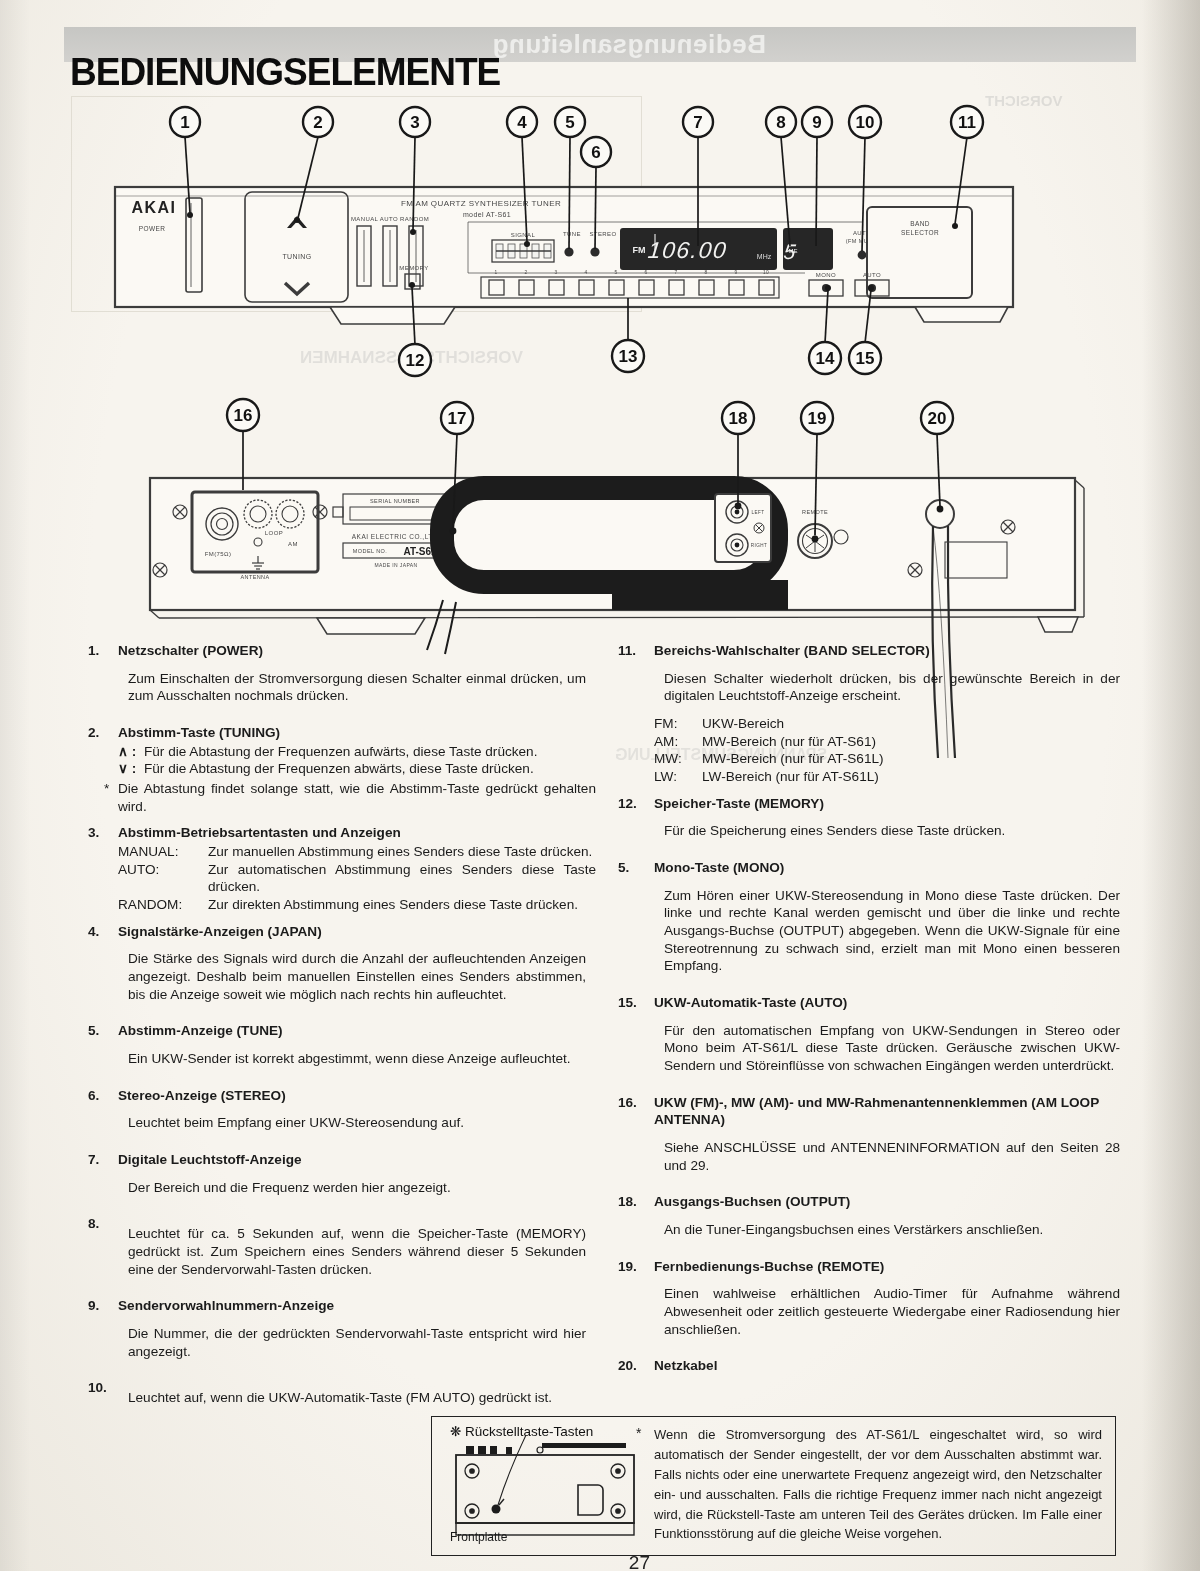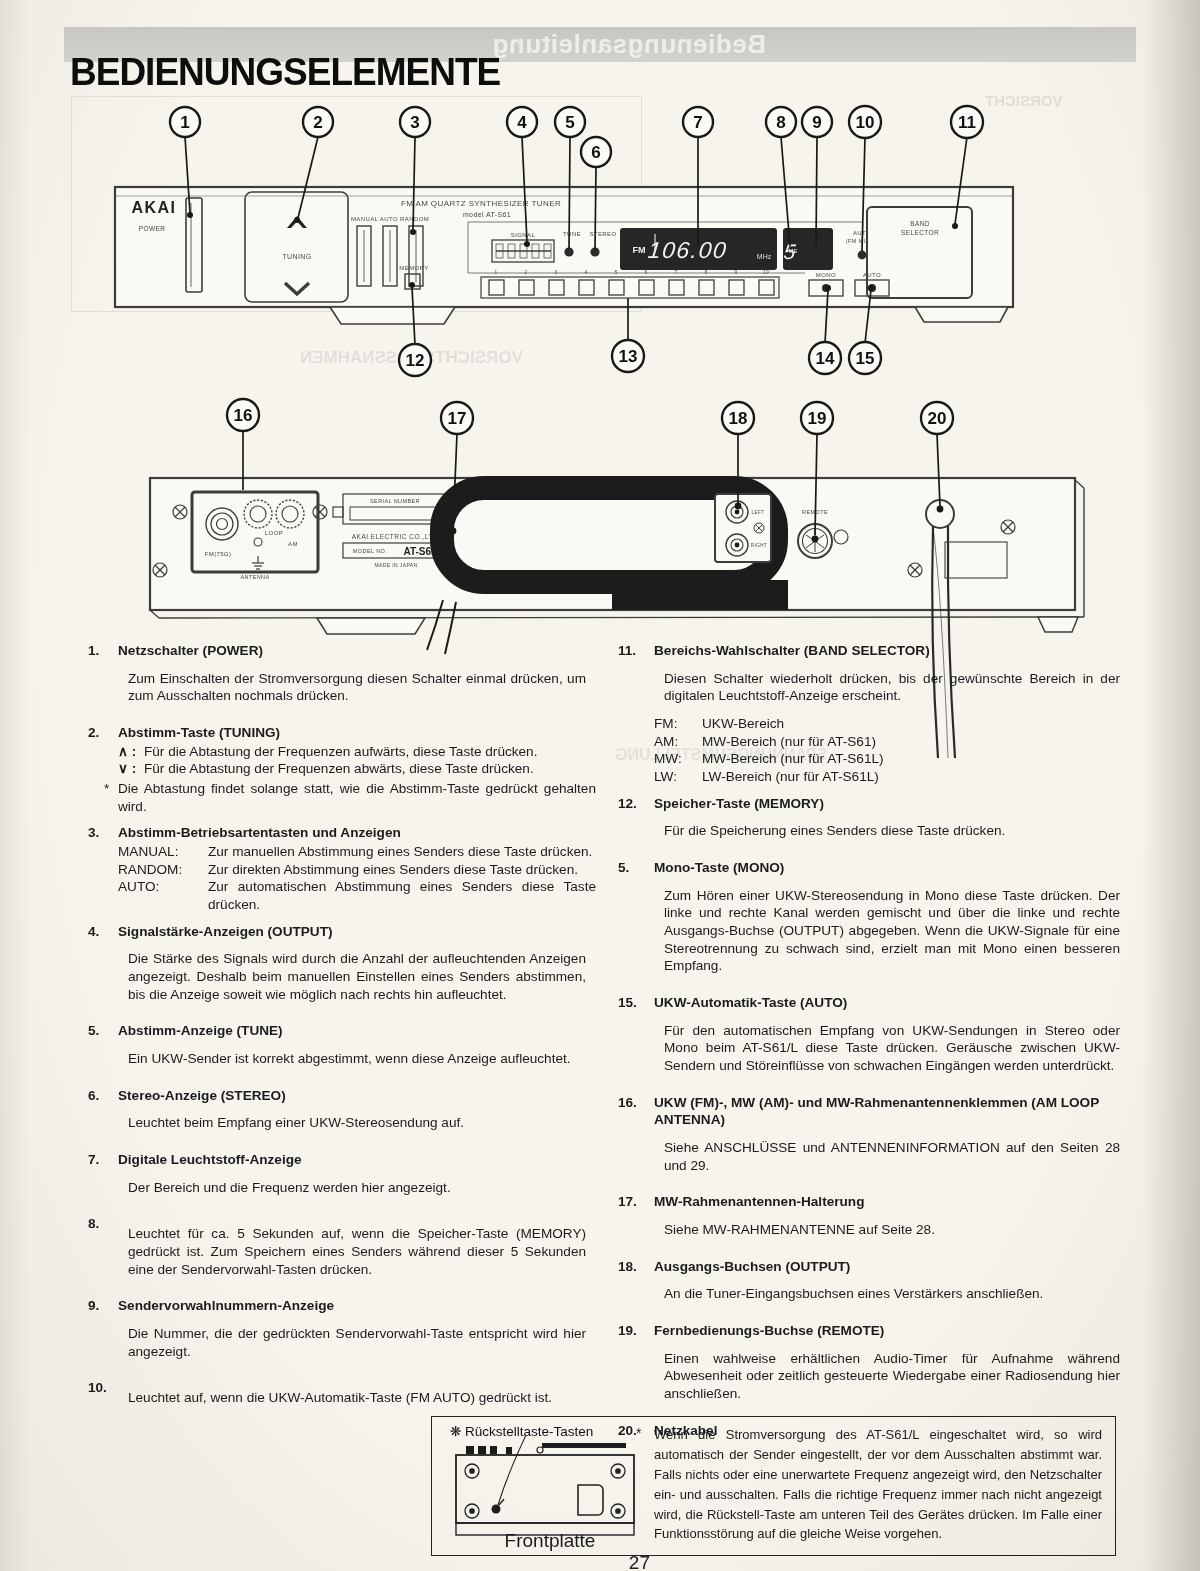--- a/index.html
+++ b/index.html
@@ -56,21 +56,21 @@
   .noterow .mk{flex:0 0 14px;}
   .noterow .dv{flex:1;text-align:justify;}
 
   
   .notebox{position:absolute;left:431px;top:1392px;width:683px;height:138px;
         border:1.6px solid #222;margin-top:24px;}
   .nb-head{position:absolute;left:18px;top:6px;font-size:13.5px;color:#111;}
   .nb-star{position:absolute;left:204px;top:8px;font-size:14px;}
   .nb-text{position:absolute;left:222px;top:8px;width:448px;font-size:13px;
         line-height:1.53;text-align:justify;}
-  .nb-caption{position:absolute;left:18px;top:113px;width:200px;text-align:center;font-size:19px;}
+  .nb-caption{position:absolute;left:18px;top:113px;width:200px;text-align:left;font-size:12px;}
 
   .pageno{position:absolute;left:550px;top:1552px;width:100px;text-align:right;
         font-size:19px;color:#222;}
 </style>
 </head>
 <body>
 
 <div class="page">
 
   <div class="banner">
@@ -460,34 +460,34 @@
 
     <div class="item">
       <div class="num">3.</div>
       <div class="cont">
           <h4>Abstimm-Betriebsartentasten und Anzeigen</h4>
         <div class="defrow">
             <span class="dk">MANUAL:</span>
             <span class="dv">Zur manuellen Abstimmung eines Senders diese Taste drücken.</span>
           </div>
         <div class="defrow">
+            <span class="dk">AUTO:</span>
+            <span class="dv">Zur automatischen Abstimmung eines Senders diese Taste drücken.</span>
+          </div>
+        <div class="defrow">
             <span class="dk">RANDOM:</span>
             <span class="dv">Zur direkten Abstimmung eines Senders diese Taste drücken.</span>
           </div>
-        <div class="defrow">
-            <span class="dk">AUTO:</span>
-            <span class="dv">Zur automatischen Abstimmung eines Senders diese Taste drücken.</span>
-          </div>
         </div>
     </div>
 
     <div class="item">
       <div class="num">4.</div>
       <div class="cont">
-          <h4>Signalstärke-Anzeigen (OUTPUT)</h4>
+          <h4>Signalstärke-Anzeigen (JAPAN)</h4>
         <p>Die Stärke des Signals wird durch die Anzahl der aufleuchtenden Anzeigen angezeigt. Deshalb beim manuellen Einstellen eines Senders abstimmen, bis die Anzeige soweit wie möglich nach rechts hin aufleuchtet.</p>
         </div>
     </div>
 
     <div class="item">
       <div class="num">5.</div>
       <div class="cont">
           <h4>Abstimm-Anzeige (TUNE)</h4>
         <p>Ein UKW-Sender ist korrekt abgestimmt, wenn diese Anzeige aufleuchtet.</p>
         </div>
@@ -584,27 +584,20 @@
     </div>
 
     <div class="item">
       <div class="num">16.</div>
       <div class="cont">
           <h4>UKW (FM)-, MW (AM)- und MW-Rahmenantennenklemmen (AM LOOP ANTENNA)</h4>
         <p>Siehe ANSCHLÜSSE und ANTENNENINFORMATION auf den Seiten 28 und 29.</p>
         </div>
     </div>
 
-    <div class="item">
-      <div class="num">17.</div>
-      <div class="cont">
-          <h4>MW-Rahmenantennen-Halterung</h4>
-        <p>Siehe MW-RAHMENANTENNE auf Seite 28.</p>
-        </div>
-    </div>
 
     <div class="item">
       <div class="num">18.</div>
       <div class="cont">
           <h4>Ausgangs-Buchsen (OUTPUT)</h4>
         <p>An die Tuner-Eingangsbuchsen eines Verstärkers anschließen.</p>
         </div>
     </div>
 
     <div class="item">

